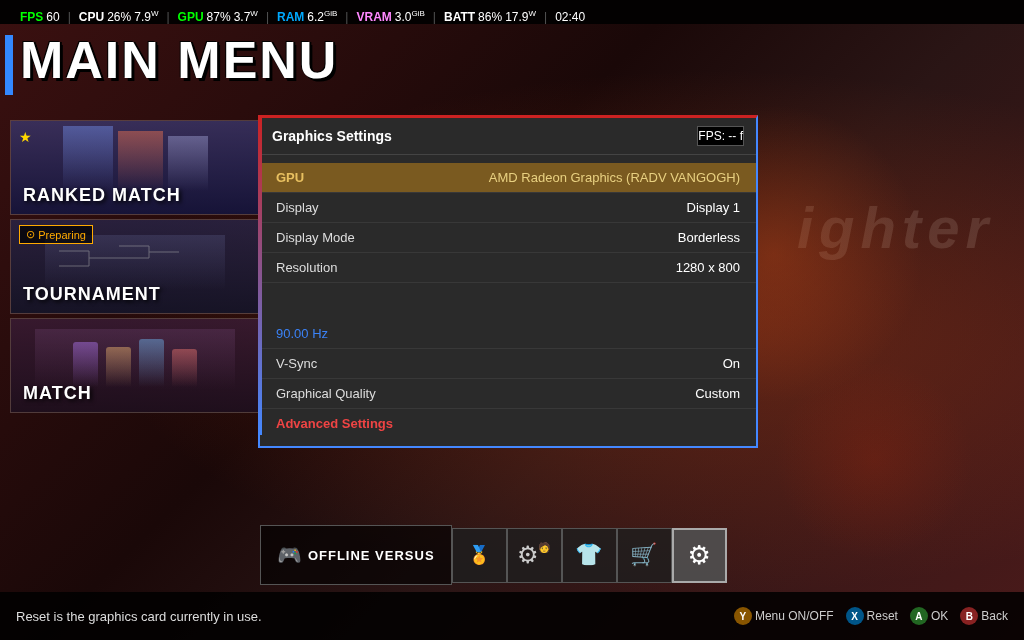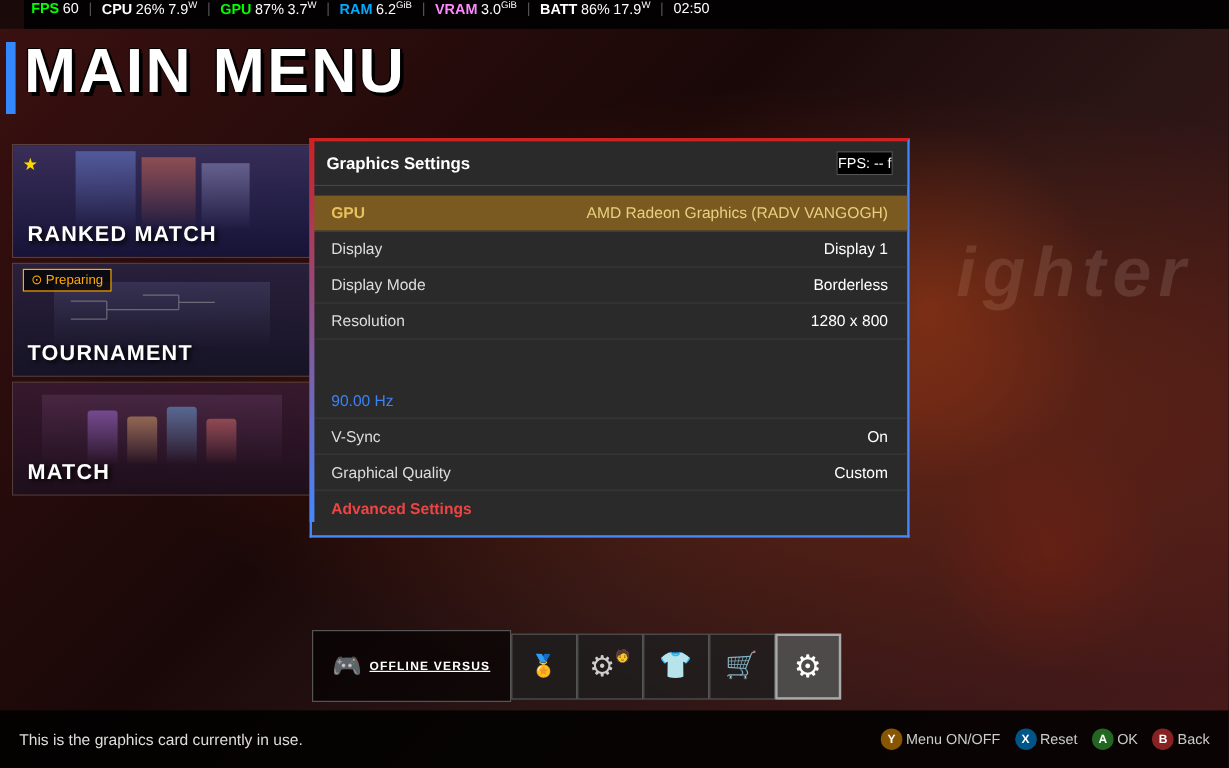--- a/index.html
+++ b/index.html
@@ -12,26 +12,25 @@
       position: relative;
     }
 
     
     #hud-bar {
       position: absolute;
       top: 0; left: 0; right: 0;
       height: 24px;
       background: rgba(0,0,0,0.85);
       display: flex;
-      align-items: flex-start;
-      padding: 0 6px;
+      align-items: flex-end;
+      padding: 0 20px;
       z-index: 100;
       font-size: 12px;
       gap: 4px;
-      margin-left: 20px;
     }
     .hud-group { display: flex; align-items: center; gap: 3px; }
     .hud-label { font-weight: bold; }
     .hud-val { color: #fff; }
     .hud-sep { color: #555; margin: 0 4px; }
     .fps-label { color: #00ff00; }
     .cpu-label { color: #fff; }
     .gpu-label { color: #00ff00; }
     .ram-label { color: #00aaff; }
     .vram-label { color: #ff88ff; }
@@ -356,21 +355,21 @@
     <span class="hud-label vram-label">VRAM</span>
     <span class="hud-val"><span>3.0</span><span class="sup">GiB</span></span>
   </div>
   <span class="hud-sep">|</span>
   <div class="hud-group">
     <span class="hud-label batt-label">BATT</span>
     <span class="hud-val">86%</span>
     <span class="hud-val"><span>17.9</span><span class="sup">W</span></span>
   </div>
   <span class="hud-sep">|</span>
-  <span class="hud-val">02:50</span>
+  <span class="hud-val">02:40</span>
 </div>
 
 <div id="bg">
   <div id="fighter-text" style="font-style:italic; color:rgba(200,180,160,0.18); font-size:58px; font-weight:900; letter-spacing:6px; position:absolute; right:30px; top:170px;">ighter</div>
 
   <div style="position:absolute;right:100px;top:80px;width:300px;height:300px;background:radial-gradient(circle, rgba(220,80,20,0.3) 0%, transparent 70%);"></div>
   <div style="position:absolute;right:50px;bottom:80px;width:200px;height:200px;background:radial-gradient(circle, rgba(180,40,10,0.2) 0%, transparent 70%);"></div>
 </div>
 
 <div id="main-menu-title">MAIN MENU</div>
@@ -476,21 +475,21 @@
       <span class="row-label">Advanced Settings</span>
     </div>
 
   </div>
 </div>
 
 <div id="bottom-nav">
 
   <div class="nav-item offline">
     <span class="nav-controller-icon">🎮</span>
-    <span style="font-size:10px; letter-spacing:1px;text-decoration:underline;">OFFLINE VERSUS</span>
+    <span style="font-size:13px; letter-spacing:1px;">OFFLINE VERSUS</span>
   </div>
 
   <div class="nav-icon-box" style="font-size:18px;">
     <span>🏅</span>
   </div>
   <div class="nav-icon-box">
     <span style="font-size:24px; color:#ccc;">⚙</span>
       <span style="font-size:10px; position:relative; bottom:8px; color:#aaa;">🧑</span>
   </div>
   <div class="nav-icon-box">
@@ -498,21 +497,21 @@
   </div>
   <div class="nav-icon-box">
     <span style="font-size:22px;">🛒</span>
   </div>
   <div class="nav-icon-box selected" style="border-color:#aaa; border-width:2px;">
     <span style="font-size:26px; color:#fff;">⚙</span>
   </div>
 </div>
 
 <div id="status-bar">
-  <span id="status-text">This is the graphics card currently in use.</span>
+  <span id="status-text">Reset is the graphics card currently in use.</span>
   <div id="button-hints">
     <div class="btn-hint">
       <div class="btn-circle btn-y">Y</div>
       <span>Menu ON/OFF</span>
     </div>
     <div class="btn-hint">
       <div class="btn-circle btn-x">X</div>
       <span>Reset</span>
     </div>
     <div class="btn-hint">

